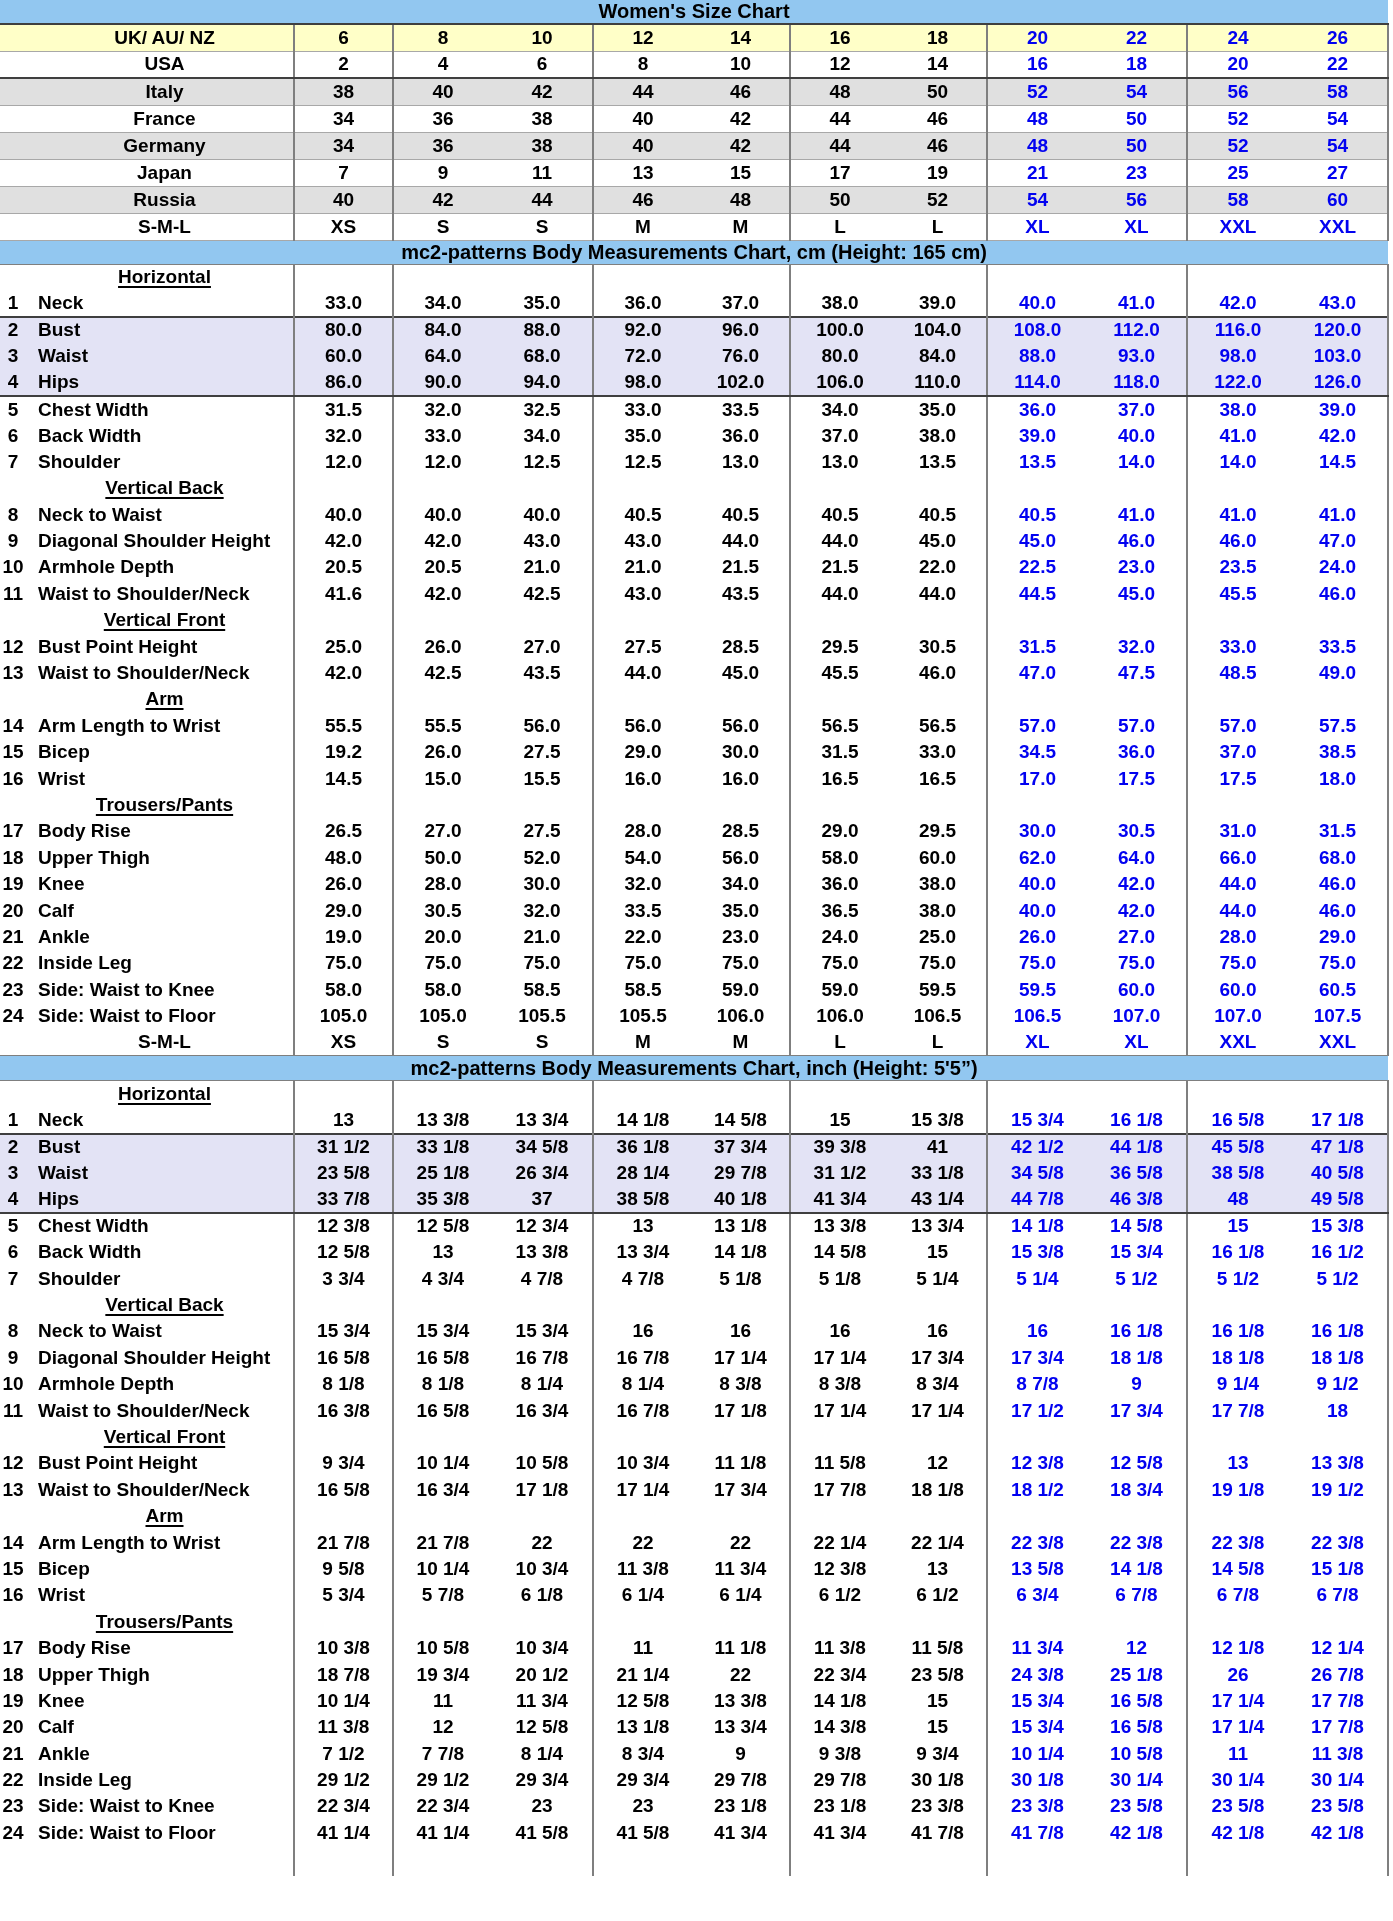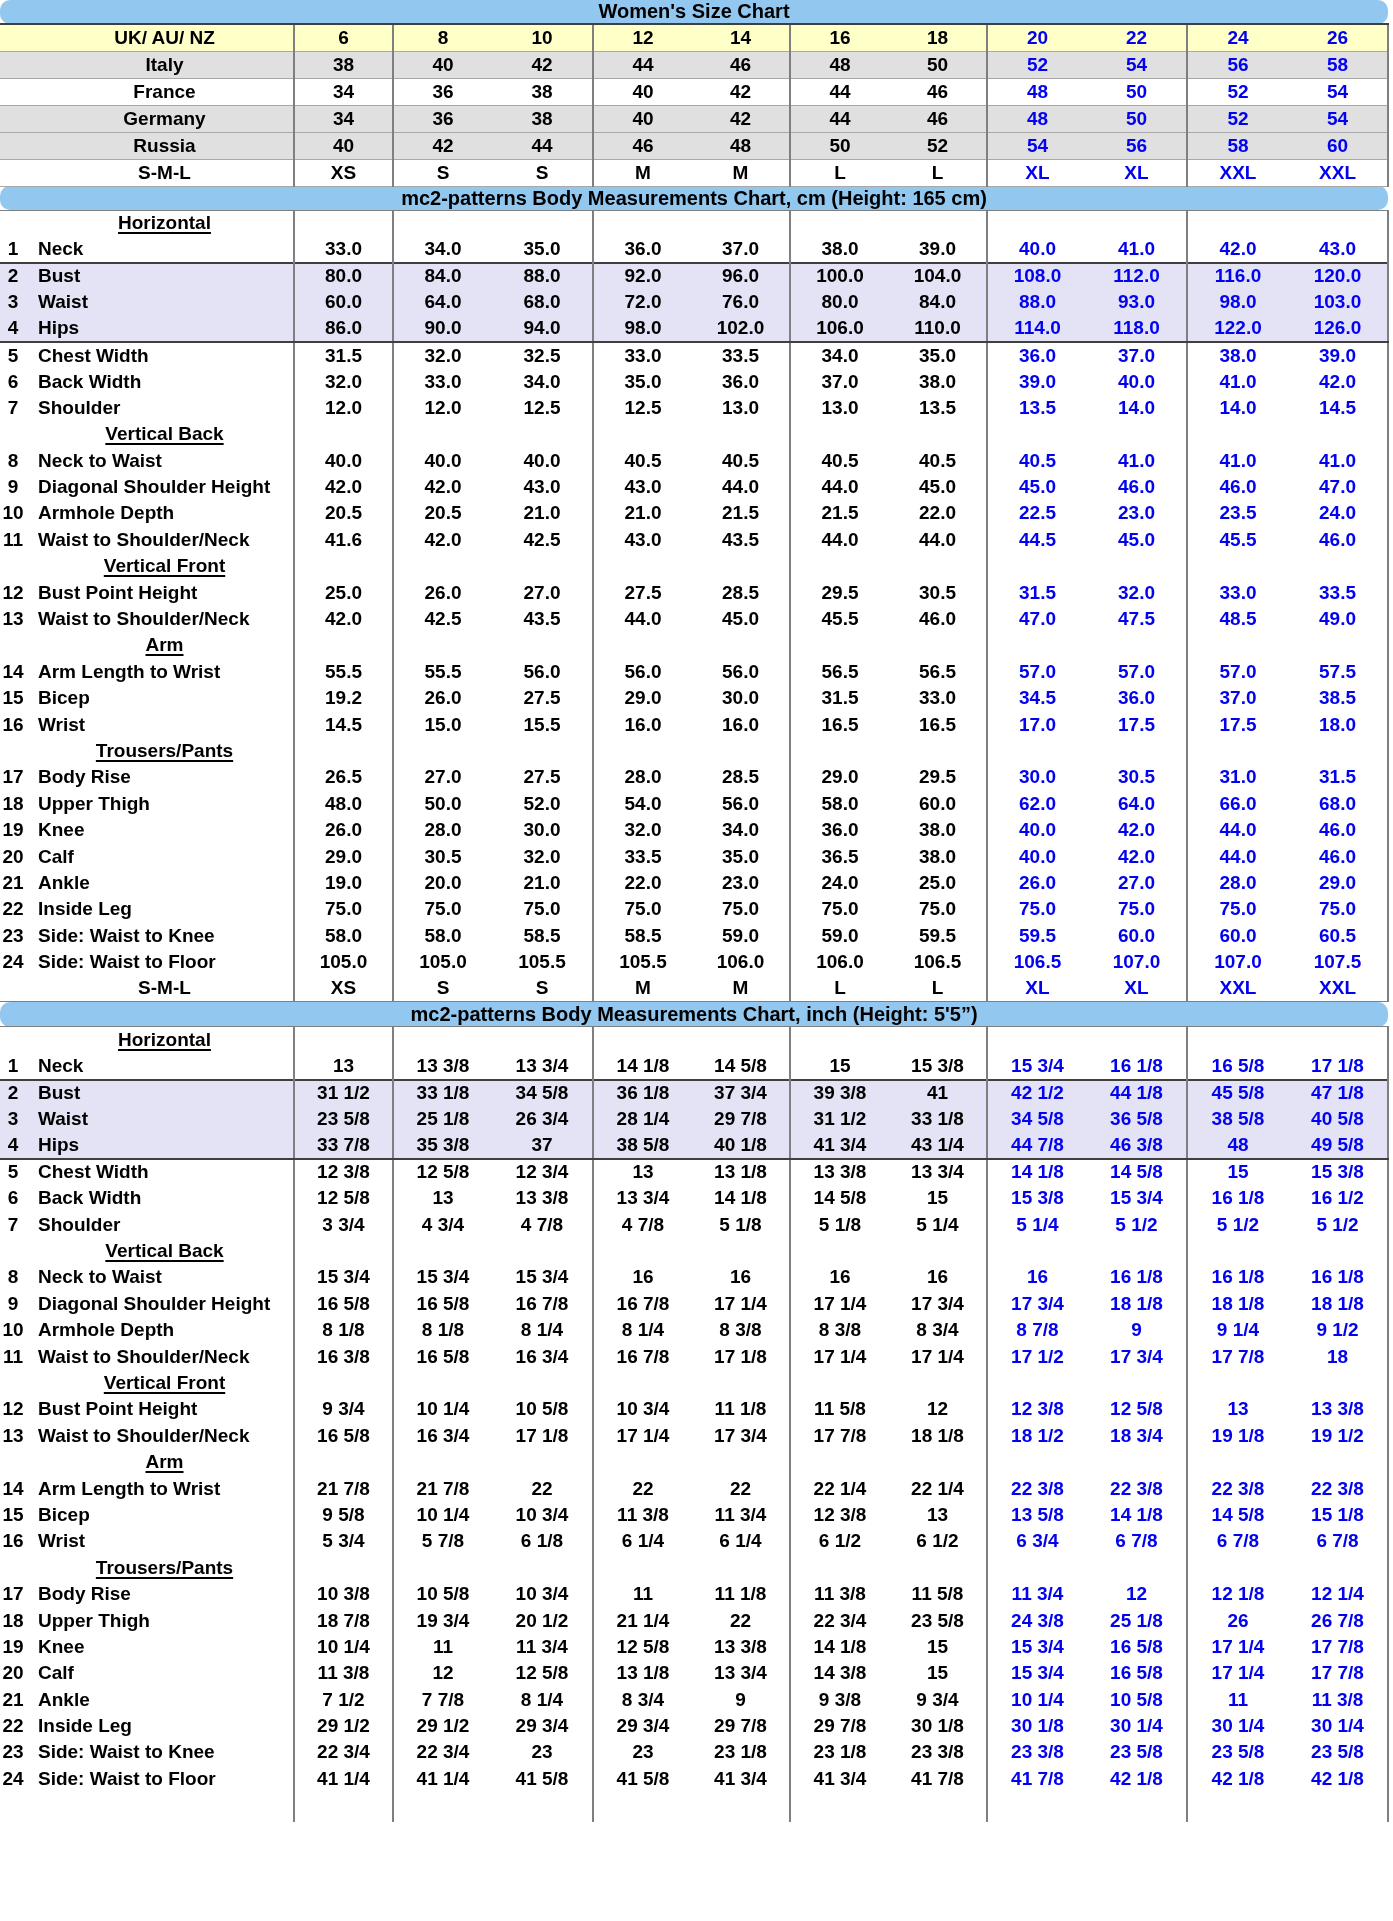--- a/index.html
+++ b/index.html
@@ -7,21 +7,21 @@
     width:1393px;height:1921px;overflow:hidden;background:#ffffff;
     font-family:"Liberation Sans",sans-serif;font-weight:bold;color:#000;
   }
   table{border-collapse:collapse;table-layout:fixed;width:1388px;}
   td{padding:0;overflow:hidden;white-space:nowrap;font-size:19px;vertical-align:middle;}
   td.val{text-align:center;}
   td.gb{border-right:2px solid #7f7f7f;}
   td.blue{color:#0202f0;}
   tr.band td{
     background:#92c7f0;text-align:center;font-size:20px;
-    border-top:1px solid #7f7f7f;border-bottom:1px solid #7f7f7f;border-radius:10px;
+    border-top:1px solid #7f7f7f;border-bottom:1px solid #7f7f7f;
   }
   tr.band.b1 td{border-top:none;border-bottom:2px solid #3f3f3f;}
   tr.b1{height:22px;} tr.b2{height:16px;} tr.b3{height:25px;}
   tr.hsz{height:27px;} tr.hm{height:26.4px;padding-left:16px;} tr.tail{height:30px;}
   tr.sep td{border-bottom:1px solid #a8a8a8;}
   tr.tb td{border-bottom:2px solid #3f3f3f !important;}
   tr.tt td{border-top:2px solid #3f3f3f;}
   tr.yellow{background:#ffffc8;}
   tr.gray{background:#e0e0e0;}
   tr.lav{background:#e3e3f5;}
@@ -62,20 +62,34 @@
         <td class="val gb">10</td>
         <td class="val">12</td>
         <td class="val gb">14</td>
         <td class="val">16</td>
         <td class="val gb">18</td>
         <td class="val blue">20</td>
         <td class="val gb blue">22</td>
         <td class="val blue">24</td>
         <td class="val gb blue">26</td>
       </tr>
+      <tr class="hsz tb">
+        <td class="lbl gb ctr">USA</td>
+        <td class="val gb">2</td>
+        <td class="val">4</td>
+        <td class="val gb">6</td>
+        <td class="val">8</td>
+        <td class="val gb">10</td>
+        <td class="val">12</td>
+        <td class="val gb">14</td>
+        <td class="val blue">16</td>
+        <td class="val gb blue">18</td>
+        <td class="val blue">20</td>
+        <td class="val gb blue">22</td>
+      </tr>
       <tr class="hsz sep gray">
         <td class="lbl gb ctr">Italy</td>
         <td class="val gb">38</td>
         <td class="val">40</td>
         <td class="val gb">42</td>
         <td class="val">44</td>
         <td class="val gb">46</td>
         <td class="val">48</td>
         <td class="val gb">50</td>
         <td class="val blue">52</td>
@@ -104,20 +118,34 @@
         <td class="val gb">38</td>
         <td class="val">40</td>
         <td class="val gb">42</td>
         <td class="val">44</td>
         <td class="val gb">46</td>
         <td class="val blue">48</td>
         <td class="val gb blue">50</td>
         <td class="val blue">52</td>
         <td class="val gb blue">54</td>
       </tr>
+      <tr class="hsz sep">
+        <td class="lbl gb ctr">Japan</td>
+        <td class="val gb">7</td>
+        <td class="val">9</td>
+        <td class="val gb">11</td>
+        <td class="val">13</td>
+        <td class="val gb">15</td>
+        <td class="val">17</td>
+        <td class="val gb">19</td>
+        <td class="val blue">21</td>
+        <td class="val gb blue">23</td>
+        <td class="val blue">25</td>
+        <td class="val gb blue">27</td>
+      </tr>
       <tr class="hsz sep gray">
         <td class="lbl gb ctr">Russia</td>
         <td class="val gb">40</td>
         <td class="val">42</td>
         <td class="val gb">44</td>
         <td class="val">46</td>
         <td class="val gb">48</td>
         <td class="val">50</td>
         <td class="val gb">52</td>
         <td class="val blue">54</td>

